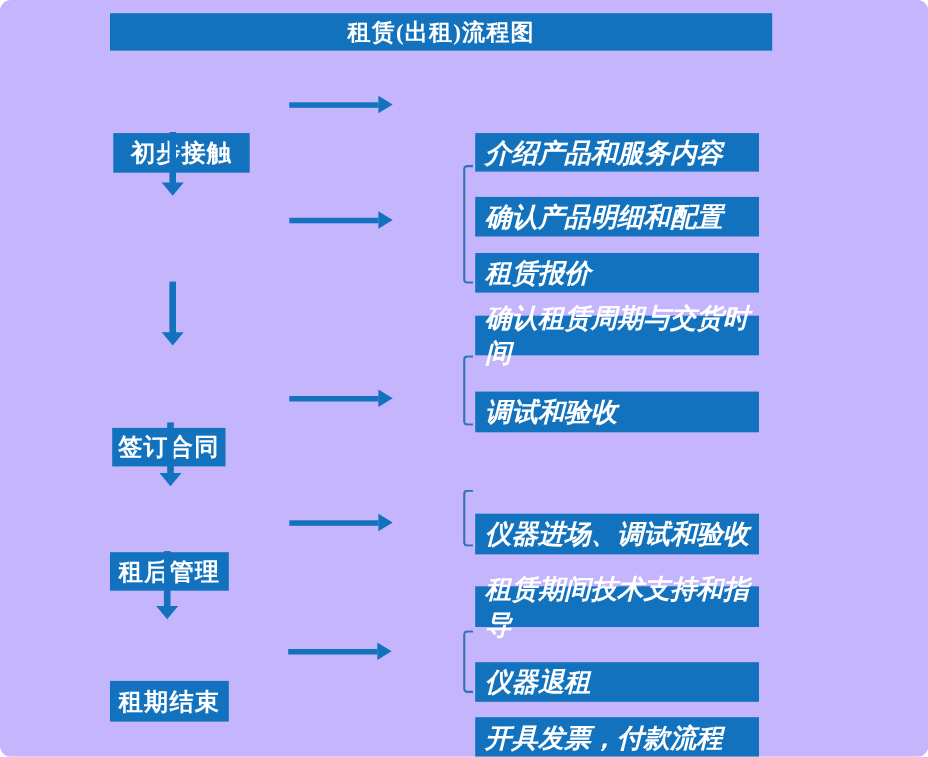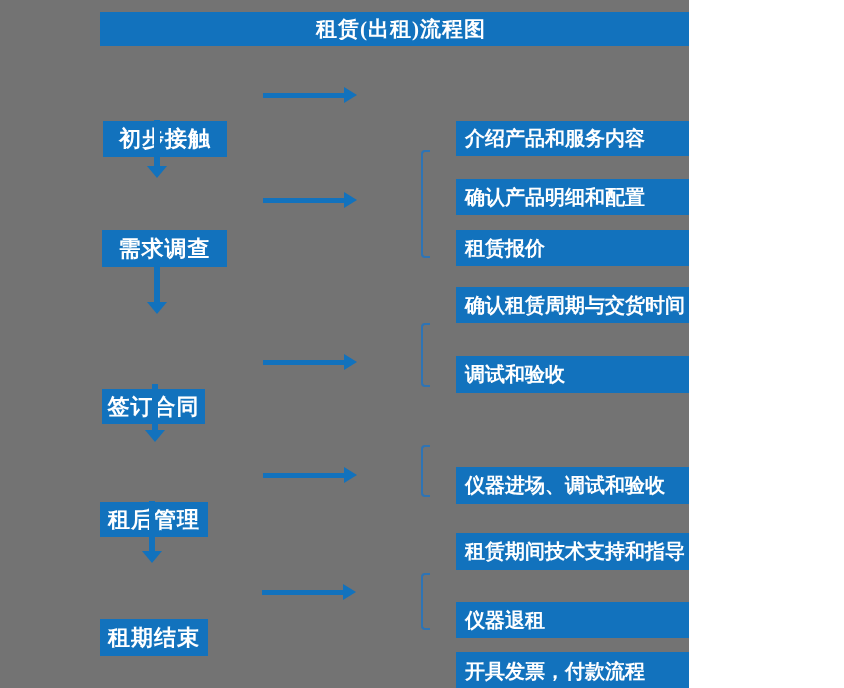--- a/index.html
+++ b/index.html
@@ -2,25 +2,26 @@
 <html><head>
 <meta charset="utf-8">
 <style>
   html, body {
     margin: 0;
     padding: 0;
     background: #ffffff;
   }
   .canvas {
     position: relative;
-    width: 689px;
+    width: 844px;
     height: 688px;
-    background: #737373;
+    background: #c4b5fd;
     overflow: hidden;
     font-family: "Liberation Serif", "DejaVu Serif", serif;
+    border-radius: 10px;
   }
   .title-bar {
     position: absolute;
     left: 100px;
     top: 12px;
     width: 602px;
     height: 34px;
     background: #1272bd;
     color: #ffffff;
     font-size: 21px;
@@ -39,25 +40,26 @@
     align-items: center;
     box-sizing: border-box;
     margin-top: 44px;
   }
   .box.left {
     font-size: 22px;
     justify-content: center;
     letter-spacing: 1px;
   }
   .box.right {
-    left: 456px;
+    left: 432px;
     width: 258px;
-    font-size: 20px;
+    font-size: 24px;
     padding-left: 9px;
     justify-content: flex-start;
+    font-style: italic;
   }
   
   .h-arrow {
     position: absolute;
     width: 94px;
     height: 16px;
   }
   .h-arrow .sh {
     position: absolute;
     left: 0;
@@ -112,21 +114,20 @@
   }
 </style>
 </head>
 <body>
 
 <div class="canvas">
 
   <div class="title-bar">租赁(出租)流程图</div>
 
   <div class="box left" style="left:103px;top:77px;width:124px;height:36px">初步接触</div>
-  <div class="box left" style="left:102px;top:186px;width:125px;height:37px">需求调查</div>
   <div class="box left" style="left:102px;top:345px;width:103px;height:35px">签订合同</div>
   <div class="box left" style="left:100px;top:575px;width:108px;height:37px">租期结束</div>
   <div class="box left" style="left:100px;top:458px;width:108px;height:35px">租后管理</div>
 
   <div class="box right" style="top:77px;height:35px">介绍产品和服务内容</div>
 
   <div class="box right" style="top:135px;height:36px">确认产品明细和配置</div>
   <div class="box right" style="top:186px;height:36px">租赁报价</div>
   <div class="box right" style="top:243px;height:36px">确认租赁周期与交货时间</div>
 

